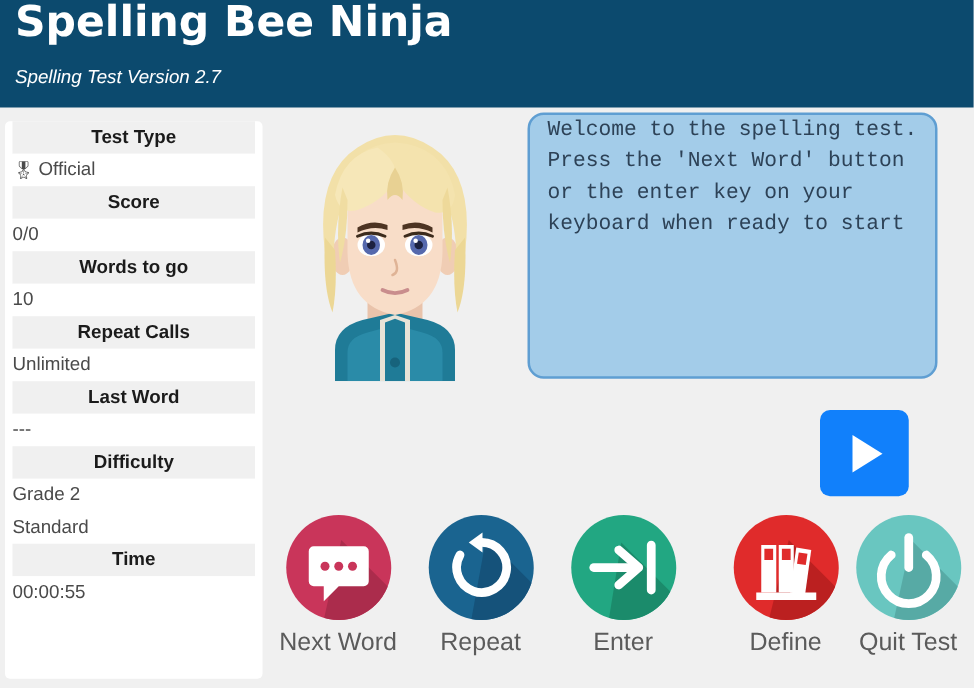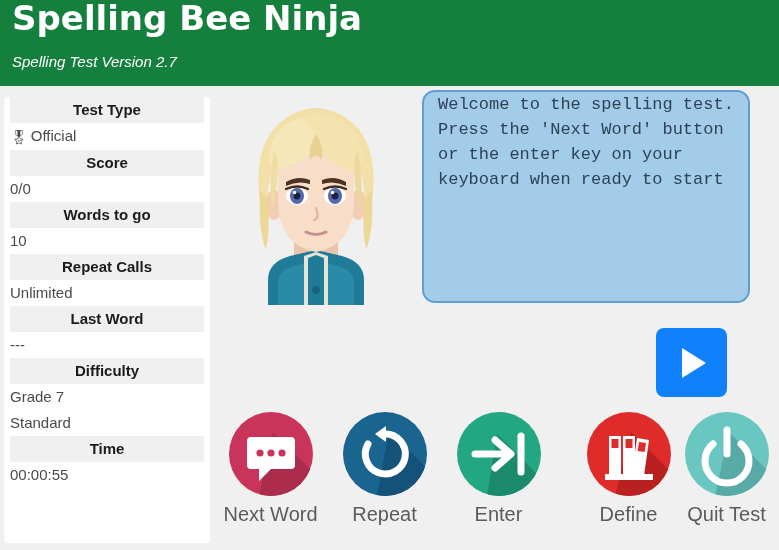--- a/index.html
+++ b/index.html
@@ -14,21 +14,21 @@
     overflow: hidden;
     position: relative;
   }
 
   
   #app-header {
     position: absolute;
     left: 0; top: 0;
     width: 779px;
     height: 86px;
-    background: #15803d;
+    background: #0c4a6e;
     overflow: hidden;
   }
   #app-title {
     position: absolute;
     left: 12px;
     top: -2px;
     font-size: 34px;
     font-weight: bold;
     color: #ffffff;
     letter-spacing: 0px;
@@ -210,21 +210,21 @@
   <div class="info-label">Words to go</div>
   <div class="info-value">10</div>
 
   <div class="info-label">Repeat Calls</div>
   <div class="info-value">Unlimited</div>
 
   <div class="info-label">Last Word</div>
   <div class="info-value">---</div>
 
   <div class="info-label">Difficulty</div>
-  <div class="info-value">Grade 7</div>
+  <div class="info-value">Grade 2</div>
   <div class="info-value">Standard</div>
 
   <div class="info-label">Time</div>
   <div class="info-value">00:00:55</div>
 </div>
 
 <div id="avatar-frame">
   <svg id="avatar-svg" width="200" height="215" viewBox="0 0 200 215" xmlns="http://www.w3.org/2000/svg">
     <rect x="0" y="0" width="200" height="215" fill="#f0f0f0"></rect>
 

